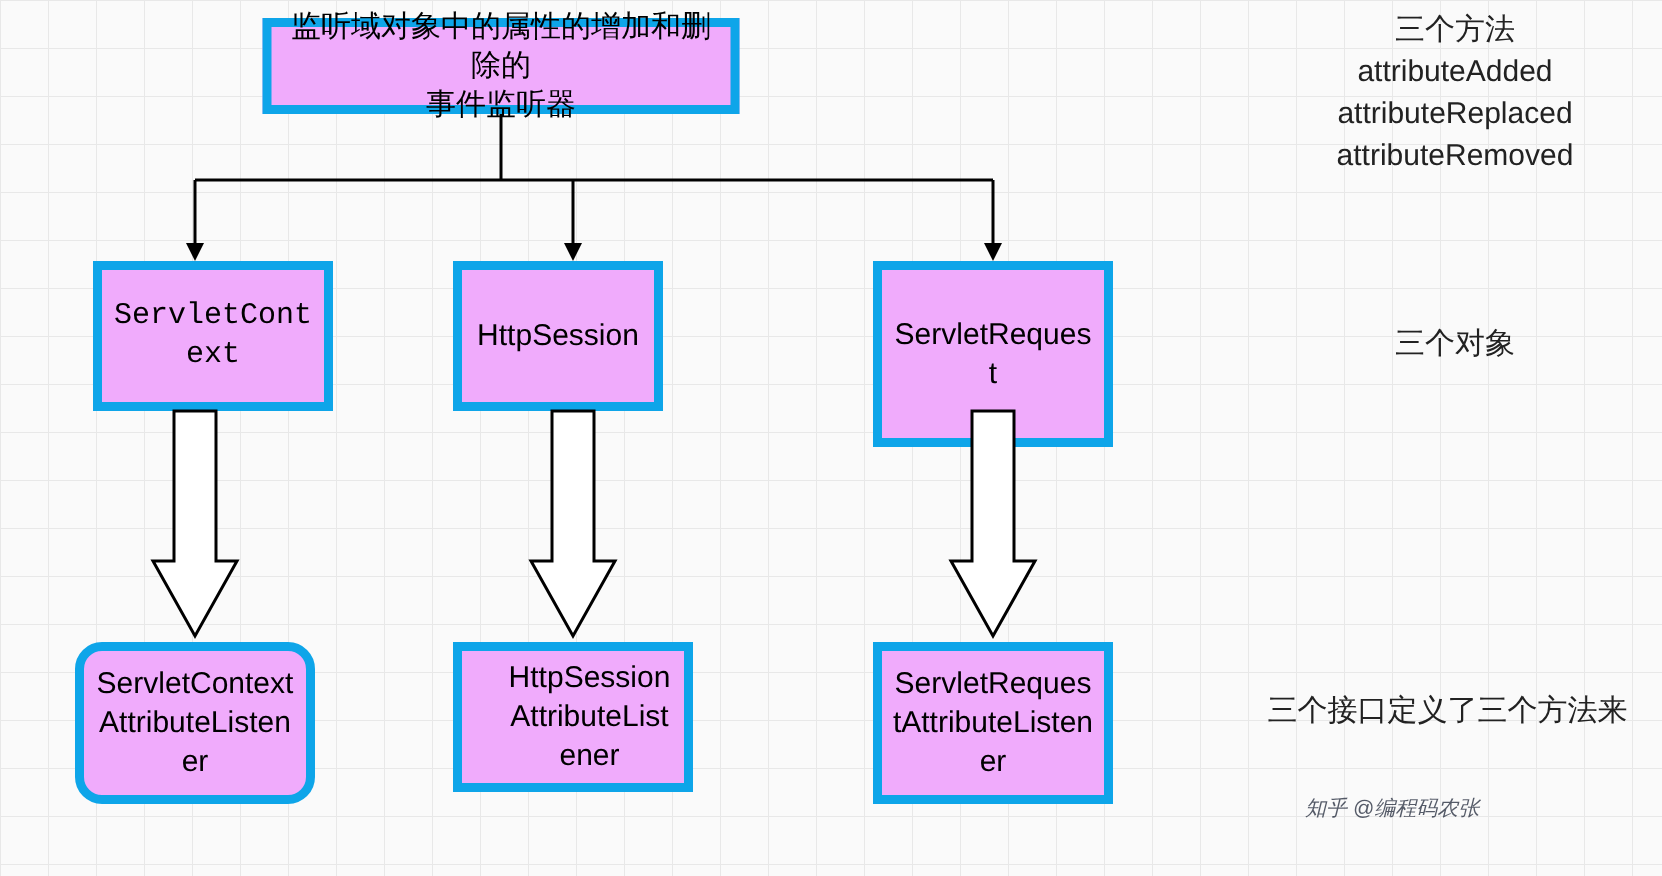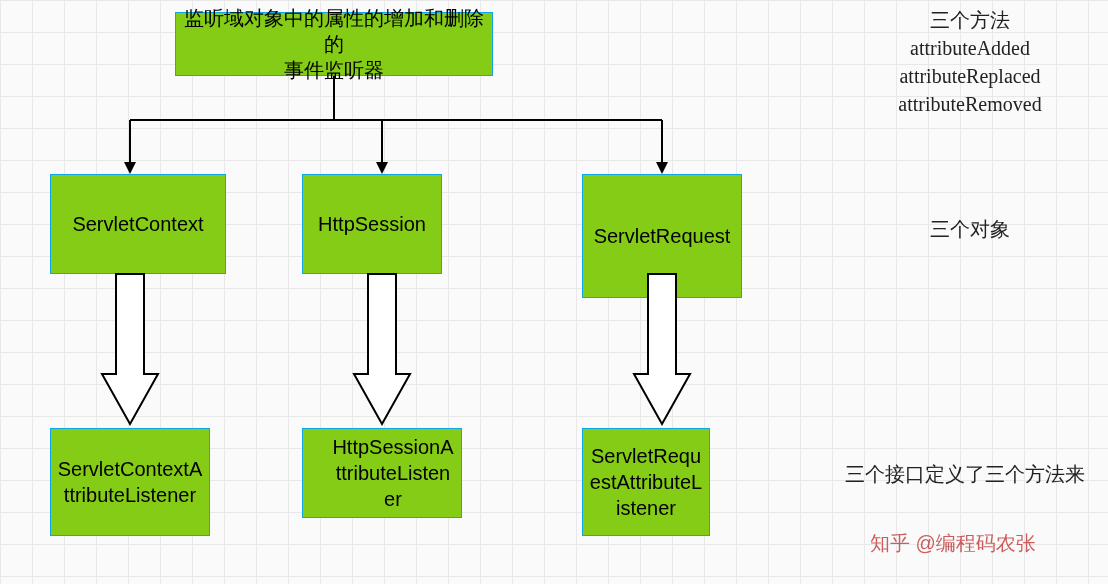--- a/index.html
+++ b/index.html
@@ -10,81 +10,82 @@
       background-image:
         linear-gradient(#e8e8e8 1px, transparent 1px),
         linear-gradient(90deg, #e8e8e8 1px, transparent 1px);
       background-size: 32px 32px;
       position: relative;
       font-family: "Microsoft YaHei", "SimSun", Arial, sans-serif;
       overflow: hidden;
     }
     .box {
       position: absolute;
-      border: 1px solid #0ea5e9;
-      background: #84cc16;
+      border: 6px solid #0ea5e9;
+      background: #f0abfc;
       display: flex;
       align-items: center;
       justify-content: center;
       text-align: center;
       padding: 6px;
       font-size: 20px;
       line-height: 1.3;
       word-break: break-all;
     }
     .note {
       position: absolute;
       font-size: 20px;
       line-height: 1.4;
       text-align: center;
       color: #222;
     }
     .watermark {
       position: absolute;
-      font-size: 20px;
-      color: #b91c1c;
+      font-size: 14px;
+      color: #0f172a;
       opacity: 0.7;
+      font-style: italic;
     }
     svg.connector {
       position: absolute;
       overflow: visible;
       pointer-events: none;
     }
   </style>
 </head>
 <body>
 
 <div class="box" style="left:175px; top:12px; width:318px; height:64px;">
   <div>
     <div>监听域对象中的属性的增加和删除的</div>
     <div>事件监听器</div>
   </div>
 </div>
 
-<div class="box" style="left:50px; top:174px; width:176px; height:100px;">
+<div class="box" style="left:62px; top:174px; width:160px; height:100px;font-family:Liberation Mono, monospace;">
   <span>ServletContext</span>
 </div>
 <div class="box" style="left:302px; top:174px; width:140px; height:100px;">
   <span>HttpSession</span>
 </div>
 <div class="box" style="left:582px; top:174px; width:160px; height:124px;">
   <span>ServletRequest</span>
 </div>
 
-<div class="box" style="left:50px; top:428px; width:160px; height:108px;">
+<div class="box" style="left:50px; top:428px; width:160px; height:108px;border-radius:18px;">
   <span>ServletContextAttributeListener</span>
 </div>
-<div class="box" style="left:302px; top:428px; width:160px; height:90px;padding-left:28px;">
+<div class="box" style="left:302px; top:428px; width:160px; height:100px;padding-left:28px;">
   <span>HttpSessionAttributeListener</span>
 </div>
-<div class="box" style="left:582px; top:428px; width:128px; height:108px;">
+<div class="box" style="left:582px; top:428px; width:160px; height:108px;">
   <span>ServletRequestAttributeListener</span>
 </div>
 
-<div class="note" style="left:855px; top:6px; width:230px;font-family:Liberation Serif, serif;">
+<div class="note" style="left:855px; top:6px; width:230px;">
   <div>三个方法</div>
   <div>attributeAdded</div>
   <div>attributeReplaced</div>
   <div>attributeRemoved</div>
 </div>
 
 <div class="note" style="left:855px; top:215px; width:230px;">
   <span>三个对象</span>
 </div>
 

